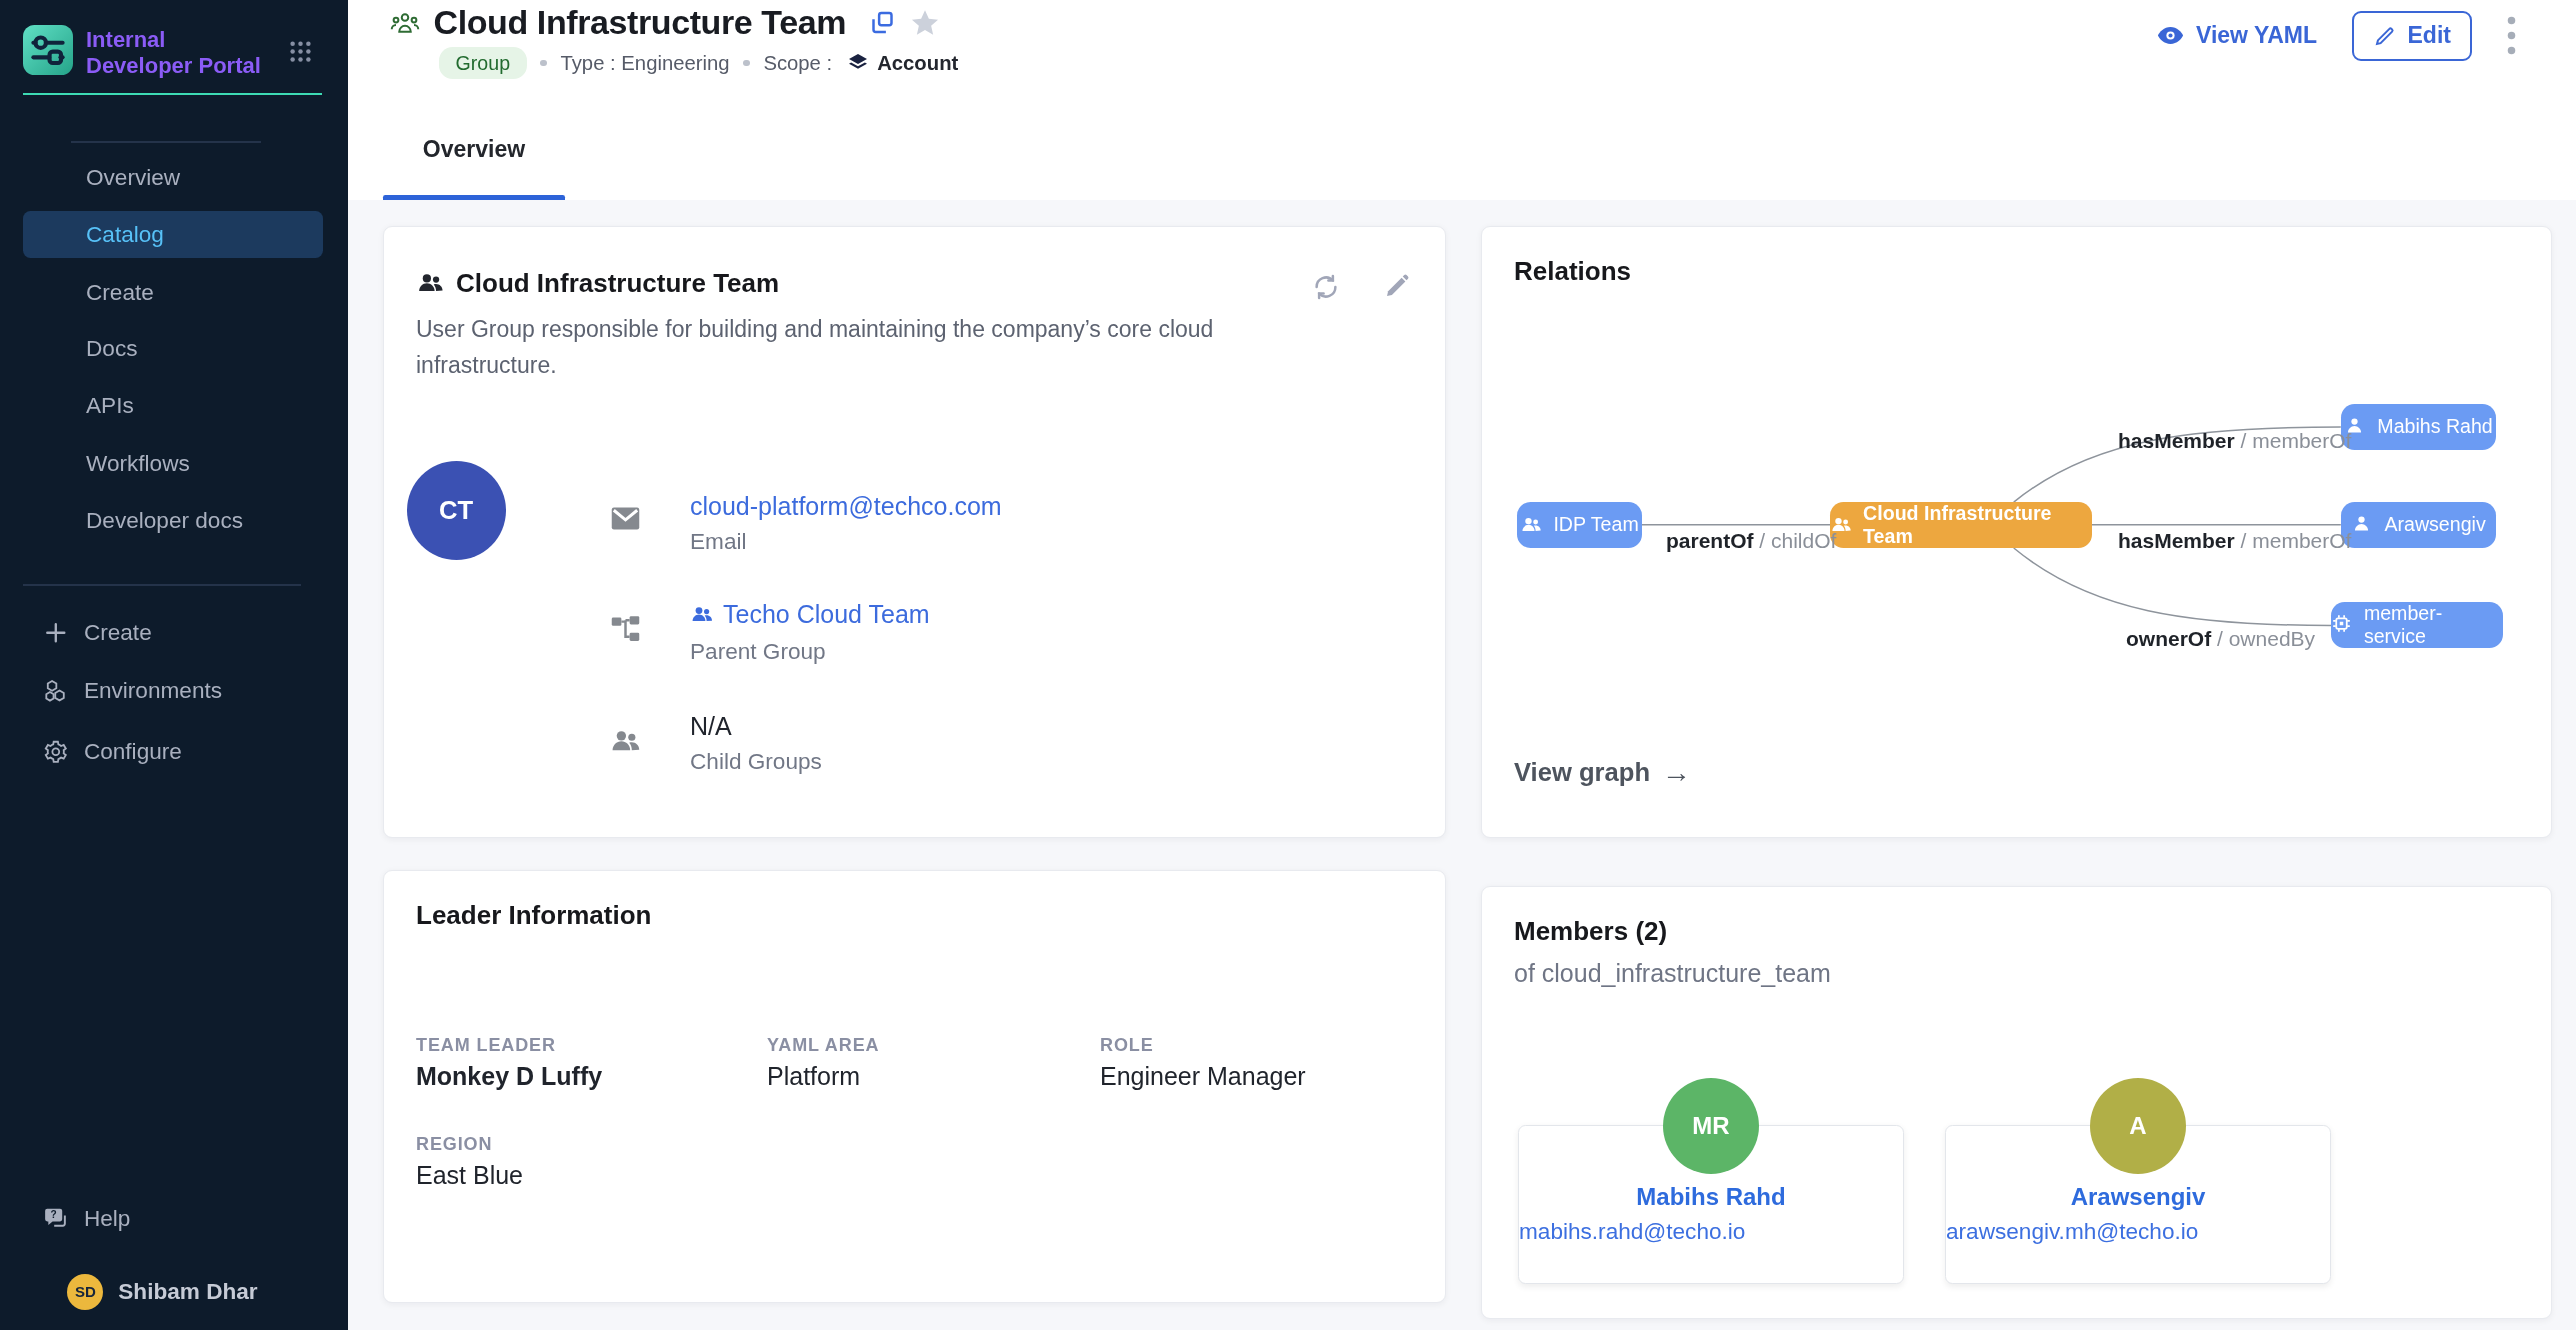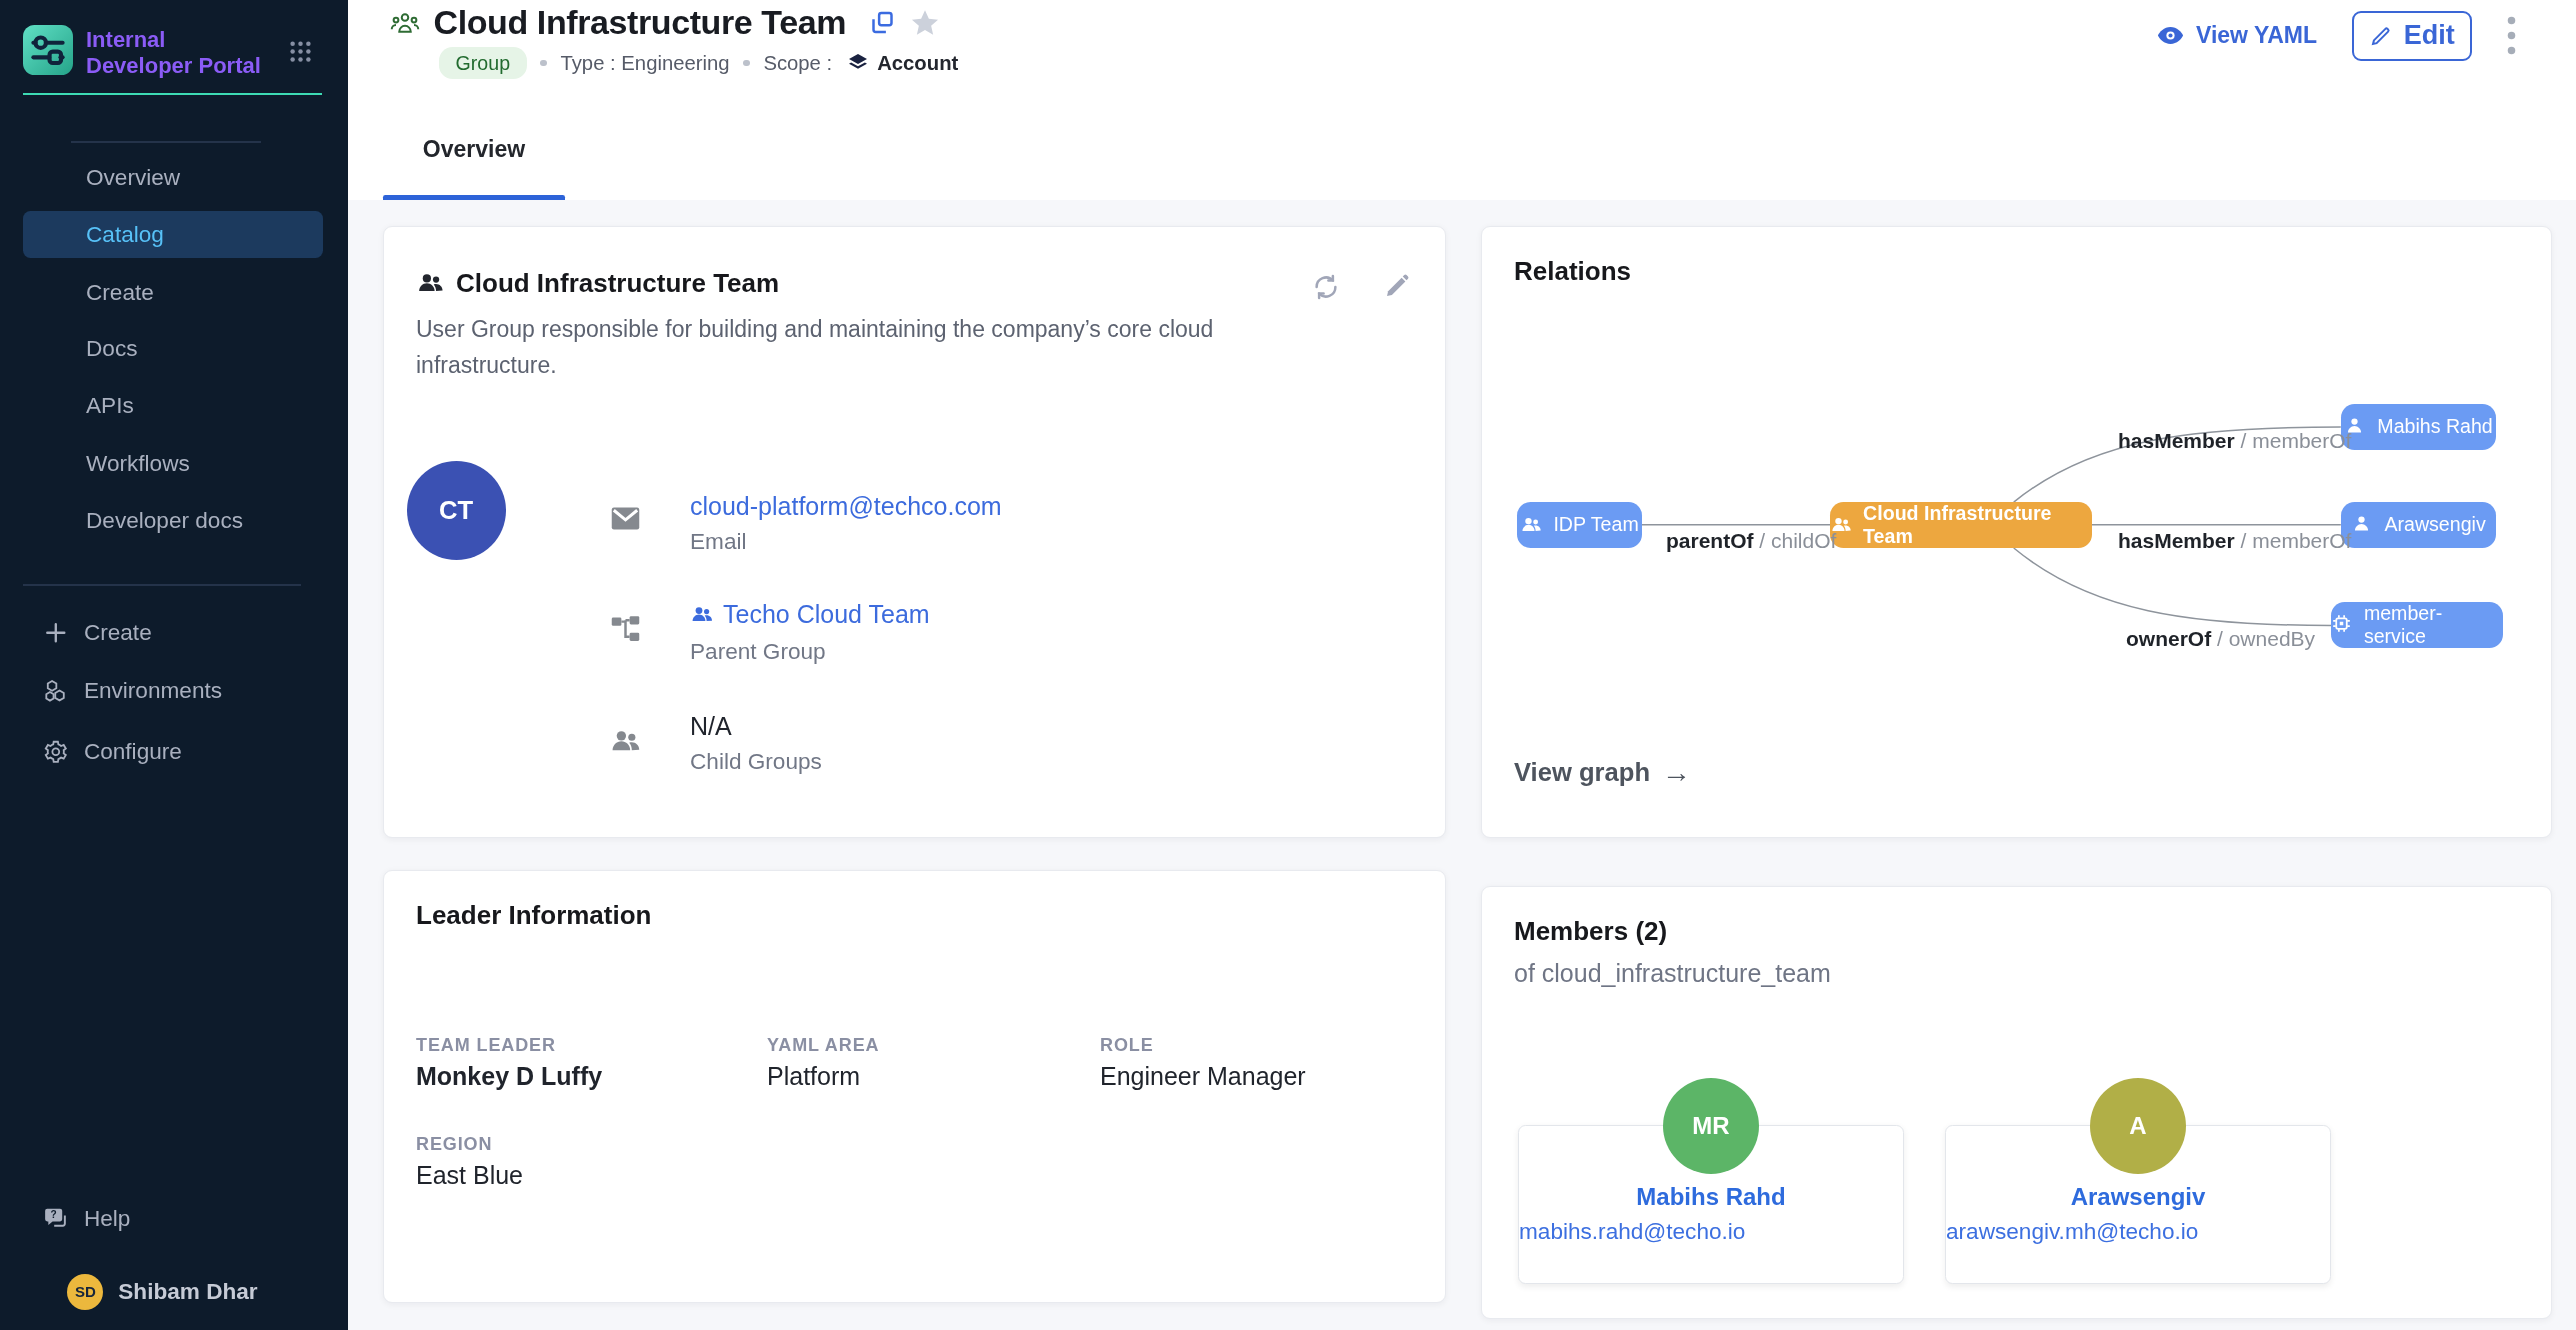--- a/index.html
+++ b/index.html
@@ -40,21 +40,21 @@
   .pill { background:#e6f4e7; color:#226b2f; font-size:19.6px; padding:4.5px 16.6px; border-radius:13.5px; }
   .dot-sep { width:6.8px; height:6.8px; border-radius:50%; background:#bcc1cb; }
   .meta-text { font-size:20.3px; color:#565b68; }
   .scope-val { font-size:20.3px; color:#23262e; font-weight:700; display:flex; align-items:center; gap:7.5px; }
   .layers-icon { width:24px; height:24px; color:#1a2240; }
   .header-actions { position:absolute; right:60px; top:10.5px; display:flex; align-items:center; gap:35px; }
   .view-yaml { display:flex; align-items:center; gap:10.5px; color:#3a66d6; font-size:23px;
                font-weight:700; cursor:pointer; }
   .view-yaml .ico { width:29px; height:29px; }
   .edit-btn { display:flex; align-items:center; justify-content:center; gap:10.5px; width:120px; height:50px;
-              border:2.3px solid #3a66d6; border-radius:9px; color:#3a66d6; font-size:27px; font-weight:700;
+              border:2.3px solid #3a66d6; border-radius:9px; color:#3a66d6; font-size:23px; font-weight:700;
               background:#fff; cursor:pointer; }
   .edit-btn .ico { width:24px; height:24px; }
   .kebab { width:9px; height:45px; color:#a6adb8; cursor:pointer; }
 
   
   .tabstrip { position:absolute; left:0; top:99px; width:2228px; height:102px; background:#fff;
               border-bottom:0.8px solid #eceef2; }
   .tab { position:absolute; left:35px; top:0; width:182px; height:101px; display:flex;
          align-items:center; justify-content:center; font-size:23px; font-weight:700;
          color:#23262c; cursor:pointer; }

